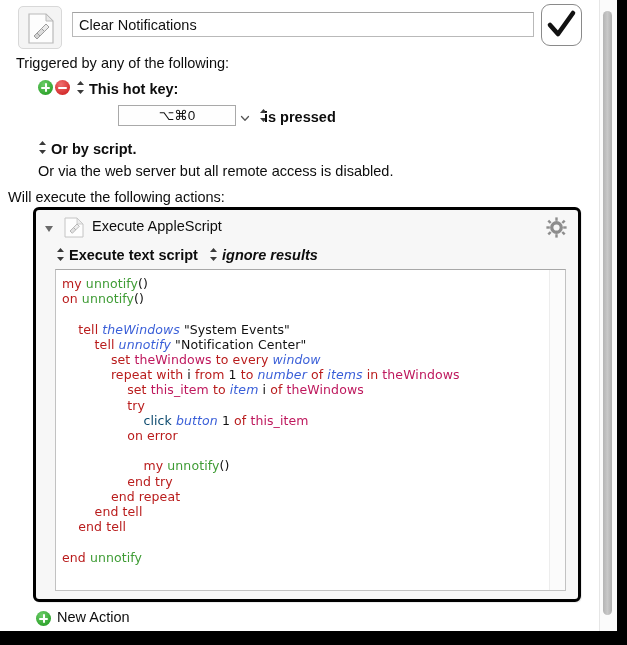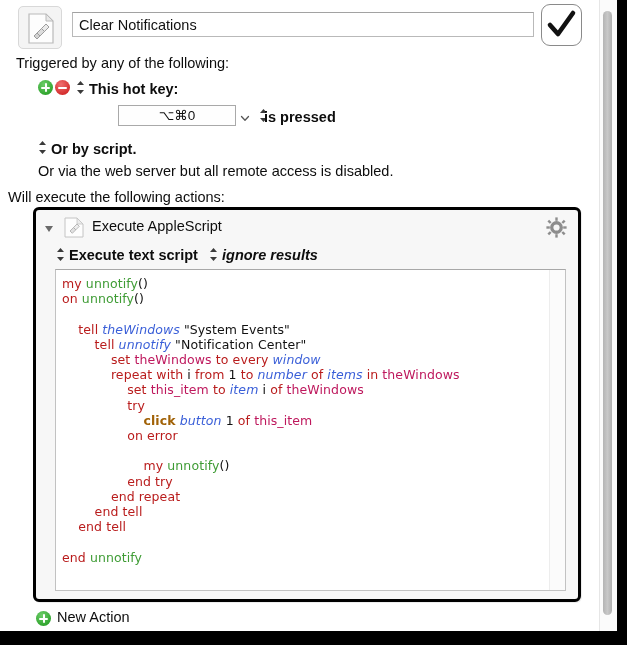--- a/index.html
+++ b/index.html
@@ -206,21 +206,21 @@
     font-family: "DejaVu Sans", sans-serif;
     font-size: 12.5px;
     line-height: 15.2px;
     white-space: pre;
     color: #111111;
     letter-spacing: 0.1px;
   }
   pre.code .kw  { font-weight: normal; color: #b91c1c; }
   pre.code .fn  { color: #3f9c35; margin-top: 43px; }
   pre.code .cls { color: #3a5fd8; font-style: italic; }
-  pre.code .cmd { color: #a16207; font-weight: bold; }
+  pre.code .cmd { color: #0c4a6e; font-weight: normal; }
   pre.code .str { color: #111111; }
   pre.code .num { color: #111111; }
   pre.code .var { color: #be185d; }
 
   
   .new-action {
     position: absolute;
     left: 36px; top: 609px;
     height: 18px;
   }

